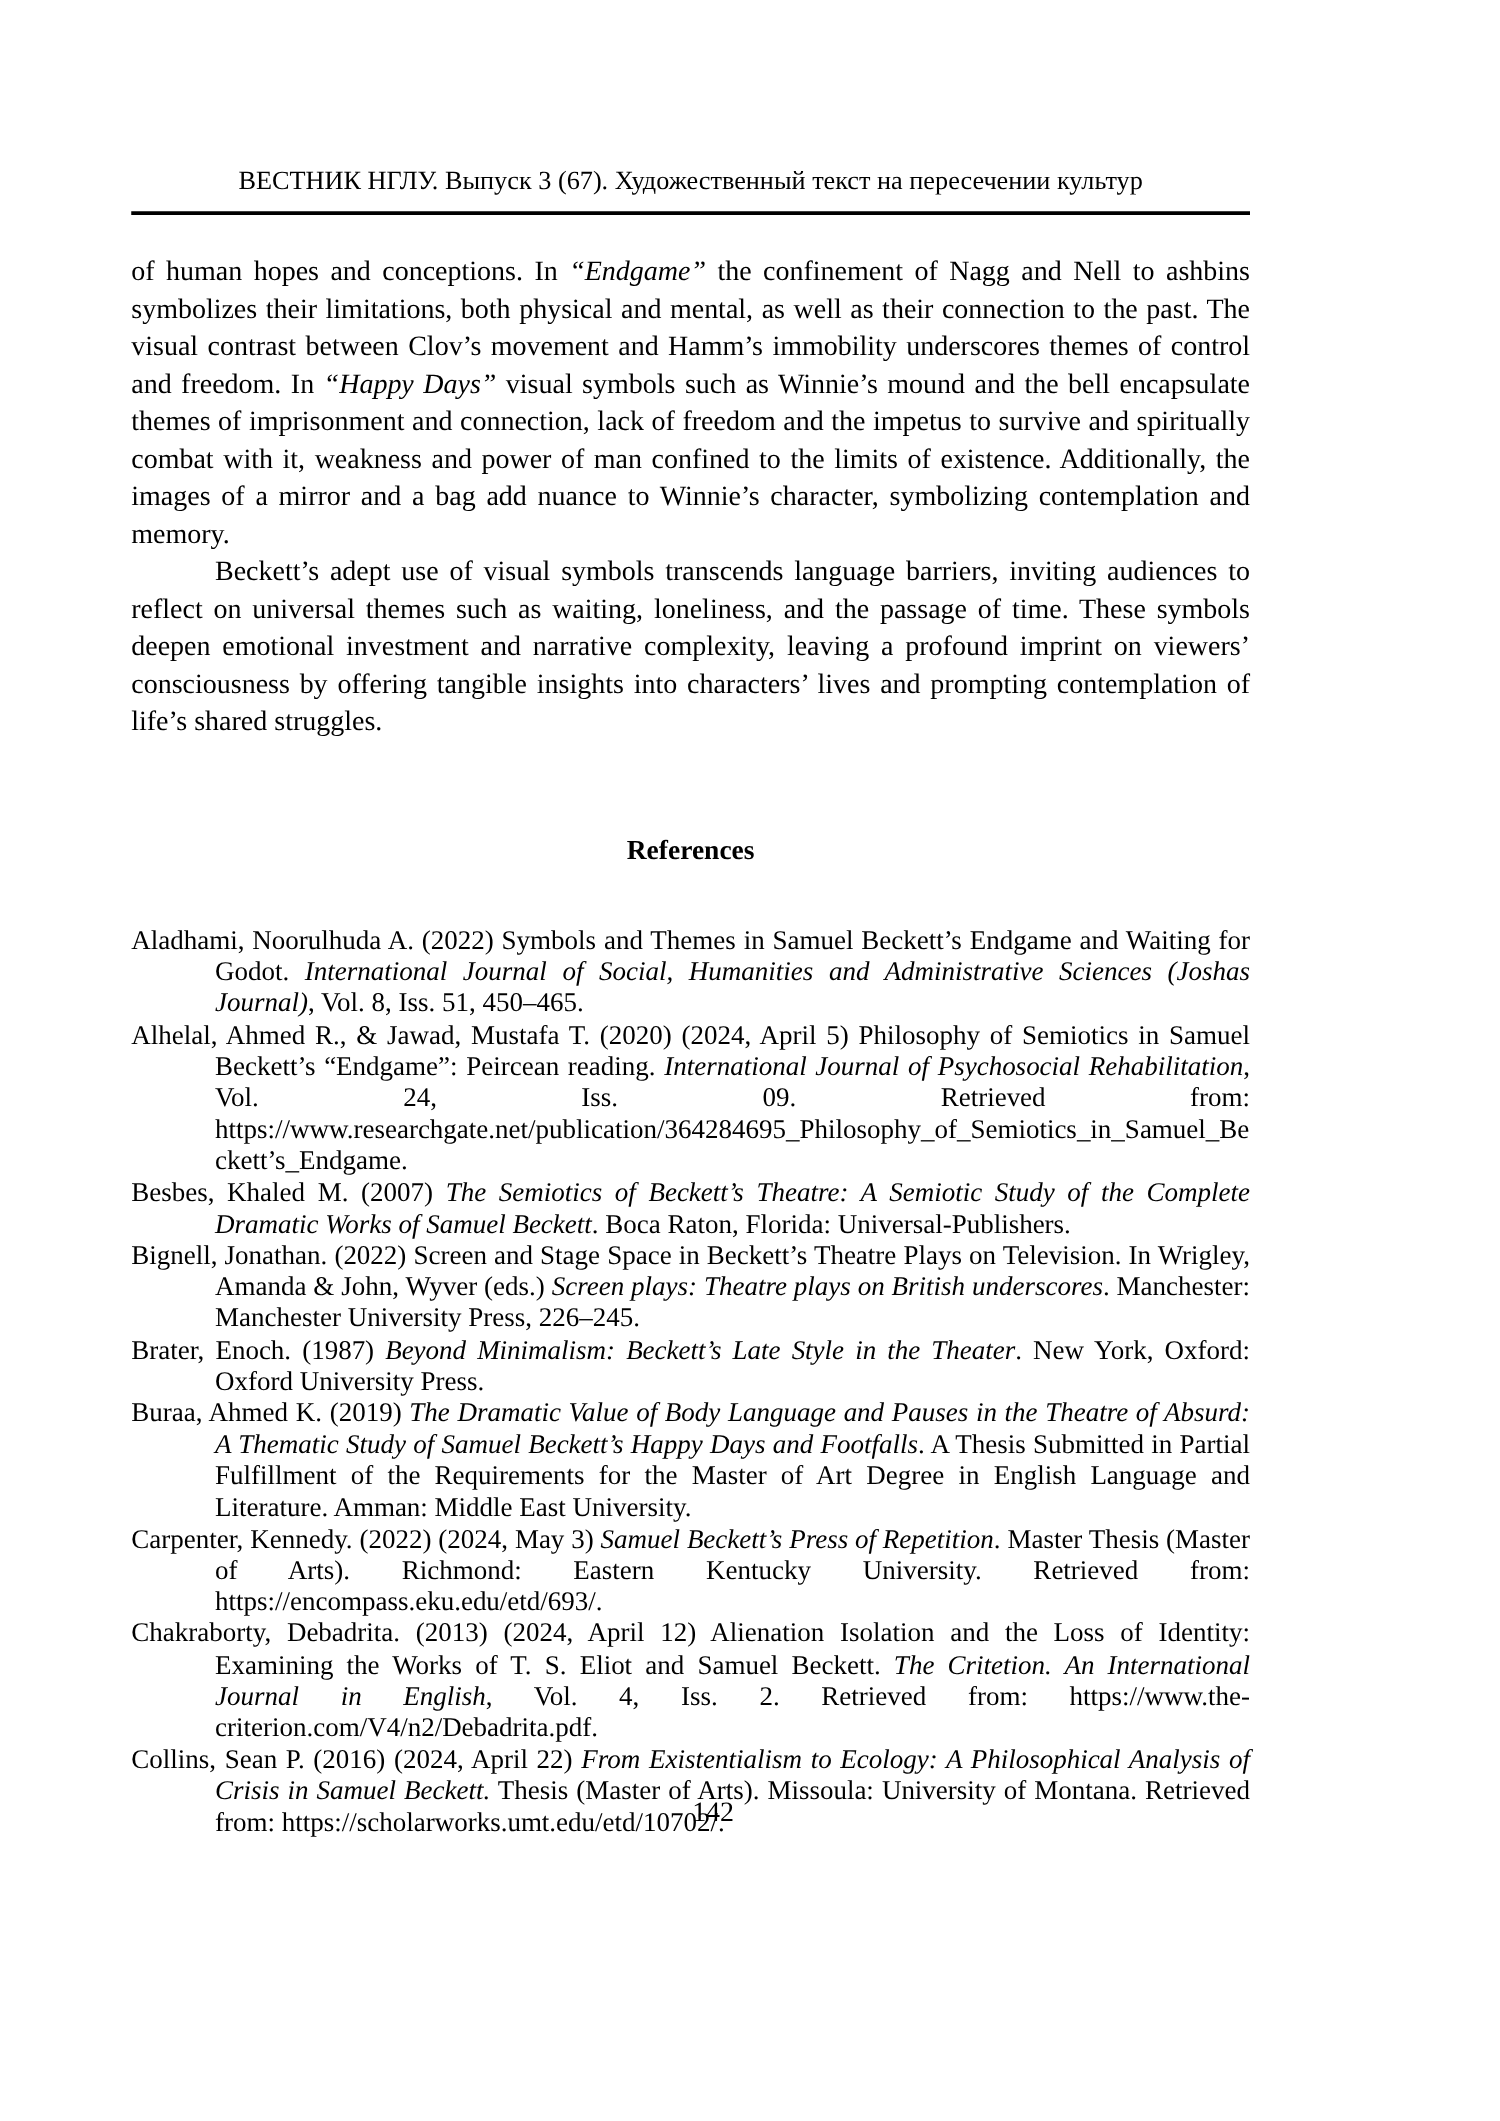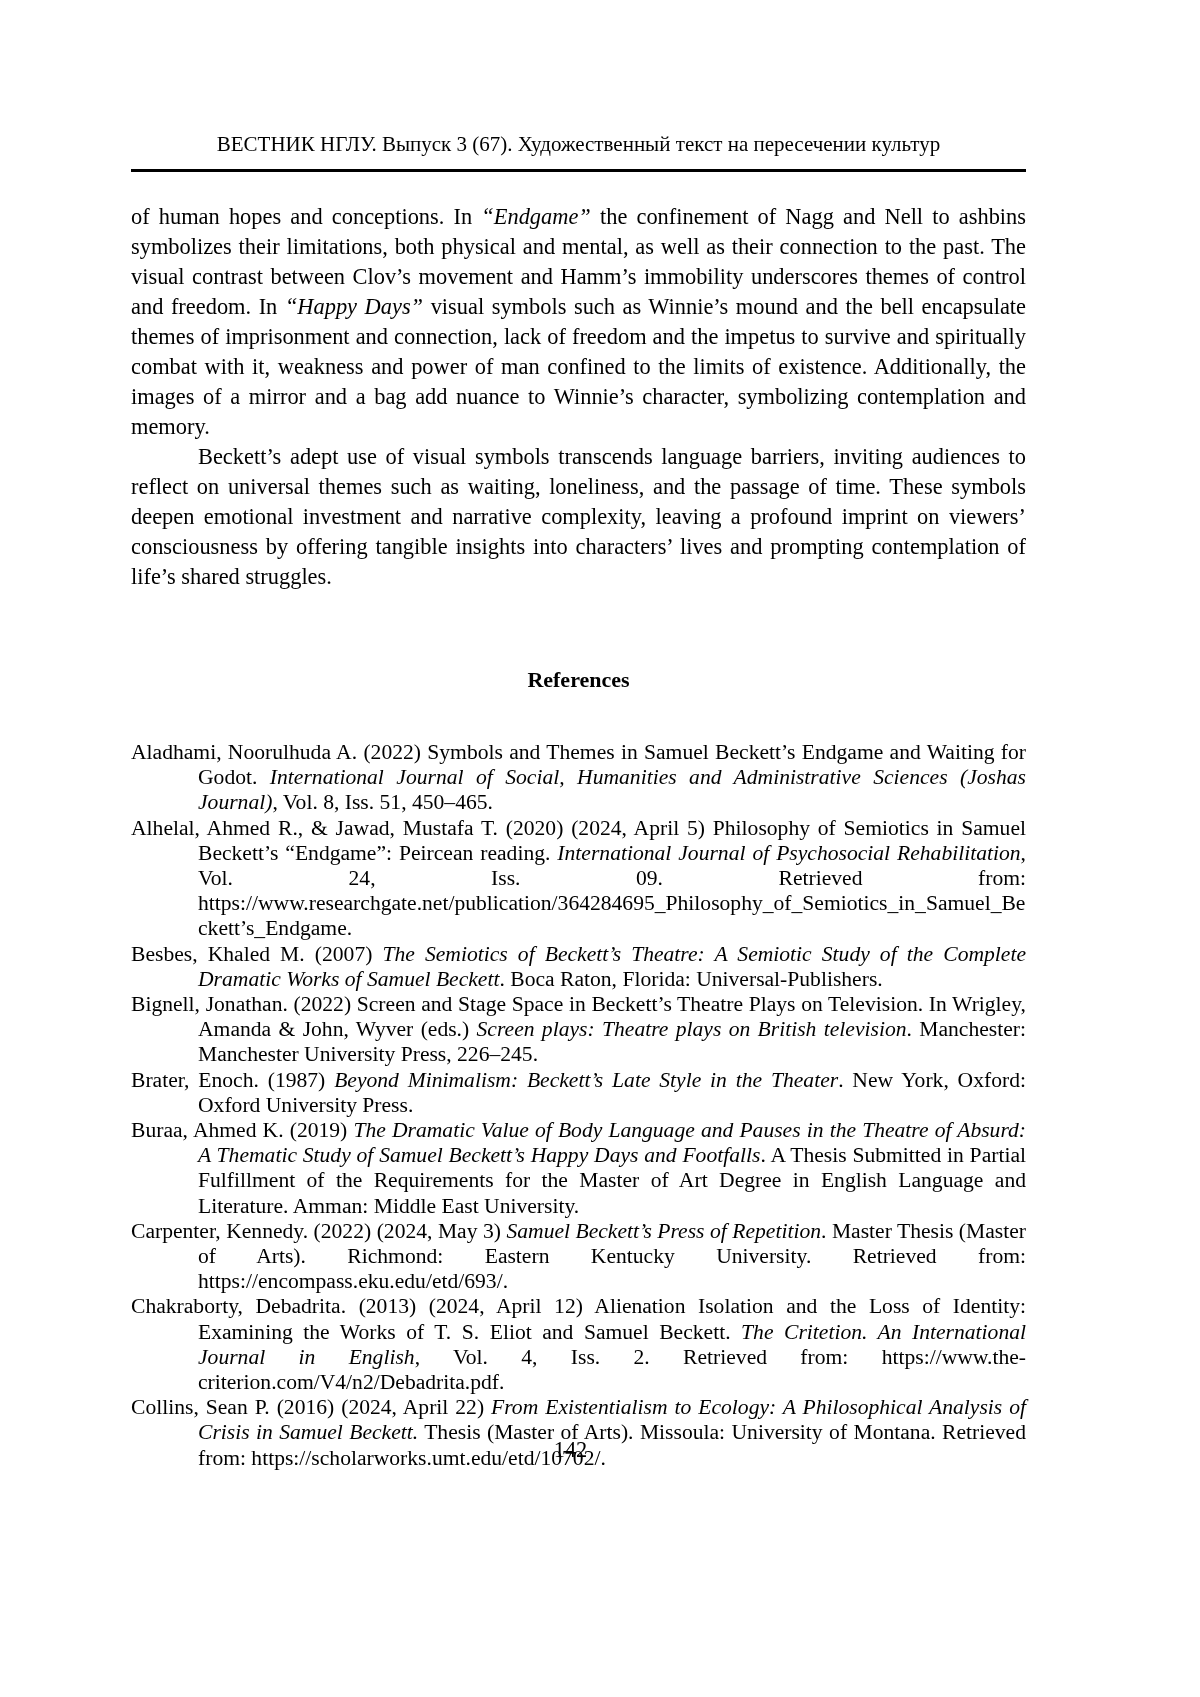--- a/index.html
+++ b/index.html
@@ -11,21 +11,20 @@
     background: #ffffff;
     color: #000000;
     font-family: "Liberation Serif", "DejaVu Serif", serif;
     overflow: hidden;
   }
   .content {
     position: absolute;
     top: 131px;
     left: 105px;
     width: 895px;
-    margin-left: 26px;
   }
   .running-head {
     font-size: 21px;
     line-height: 27px;
     text-align: center;
     white-space: nowrap;
   }
   .header-rule {
     border: none;
     border-top: 3px solid #000000;
@@ -86,21 +85,21 @@
     <main class="article">
       <p class="body-para"><span>of human hopes and conceptions. In </span><span class="em">“Endgame”</span><span> the confinement of Nagg and Nell to ashbins symbolizes their limitations, both physical and mental, as well as their connection to the past. The visual contrast between Clov’s movement and Hamm’s immobility underscores themes of control and freedom. In </span><span class="em">“Happy Days”</span><span> visual symbols such as Winnie’s mound and the bell encapsulate themes of imprisonment and connection, lack of freedom and the impetus to survive and spiritually combat with it, weakness and power of man confined to the limits of existence. Additionally, the images of a mirror and a bag add nuance to Winnie’s character, symbolizing contemplation and memory.</span></p>
       <p class="body-para indented"><span>Beckett’s adept use of visual symbols transcends language barriers, inviting audiences to reflect on universal themes such as waiting, loneliness, and the passage of time. These symbols deepen emotional investment and narrative complexity, leaving a profound imprint on viewers’ consciousness by offering tangible insights into characters’ lives and prompting contemplation of life’s shared struggles.</span></p>
 
       <h2 class="ref-heading">References</h2>
 
       <section class="ref-list">
         <p class="ref-item"><span>Aladhami, Noorulhuda A. (2022) Symbols and Themes in Samuel Beckett’s Endgame and Waiting for Godot. </span><span class="em">International Journal of Social, Humanities and Administrative Sciences (Joshas Journal)</span><span>, Vol. 8, Iss. 51, 450–465.</span></p>
         <p class="ref-item"><span>Alhelal, Ahmed R., &amp; Jawad, Mustafa T. (2020) (2024, April 5) Philosophy of Semiotics in Samuel Beckett’s “Endgame”: Peircean reading. </span><span class="em">International Journal of Psychosocial Rehabilitation</span><span>, Vol. 24, Iss. 09. Retrieved from: https://www.researchgate.net/publication/364284695_Philosophy_of_Semiotics_in_Samuel_Beckett’s_Endgame.</span></p>
         <p class="ref-item"><span>Besbes, Khaled M. (2007) </span><span class="em">The Semiotics of Beckett’s Theatre: A Semiotic Study of the Complete Dramatic Works of Samuel Beckett</span><span>. Boca Raton, Florida: Universal-Publishers.</span></p>
-        <p class="ref-item"><span>Bignell, Jonathan. (2022) Screen and Stage Space in Beckett’s Theatre Plays on Television. In Wrigley, Amanda &amp; John, Wyver (eds.) </span><span class="em">Screen plays: Theatre plays on British television</span><span>. Manchester: Manchester University Press, 226–245.</span></p>
+        <p class="ref-item"><span>Bignell, Jonathan. (2022) Screen and Stage Space in Beckett’s Theatre Plays on Television. In Wrigley, Amanda &amp; John, Wyver (eds.) </span><span class="em">Screen plays: Theatre plays on British underscores</span><span>. Manchester: Manchester University Press, 226–245.</span></p>
         <p class="ref-item"><span>Brater, Enoch. (1987) </span><span class="em">Beyond Minimalism: Beckett’s Late Style in the Theater</span><span>. New York, Oxford: Oxford University Press.</span></p>
         <p class="ref-item"><span>Buraa, Ahmed K. (2019) </span><span class="em">The Dramatic Value of Body Language and Pauses in the Theatre of Absurd: A Thematic Study of Samuel Beckett’s Happy Days and Footfalls</span><span>. A Thesis Submitted in Partial Fulfillment of the Requirements for the Master of Art Degree in English Language and Literature. Amman: Middle East University.</span></p>
         <p class="ref-item"><span>Carpenter, Kennedy. (2022) (2024, May 3) </span><span class="em">Samuel Beckett’s Press of Repetition</span><span>. Master Thesis (Master of Arts). Richmond: Eastern Kentucky University. Retrieved from: https://encompass.eku.edu/etd/693/.</span></p>
         <p class="ref-item"><span>Chakraborty, Debadrita. (2013) (2024, April 12) Alienation Isolation and the Loss of Identity: Examining the Works of T. S. Eliot and Samuel Beckett. </span><span class="em">The Critetion. An International Journal in English</span><span>, Vol. 4, Iss. 2. Retrieved from: https://www.the-criterion.com/V4/n2/Debadrita.pdf.</span></p>
         <p class="ref-item"><span>Collins, Sean P. (2016) (2024, April 22) </span><span class="em">From Existentialism to Ecology: A Philosophical Analysis of Crisis in Samuel Beckett.</span><span> Thesis (Master of Arts). Missoula: University of Montana. Retrieved from: https://scholarworks.umt.edu/etd/10702/.</span></p>
       </section>
     </main>
   </div>
 
   <div class="page-number">142</div>

